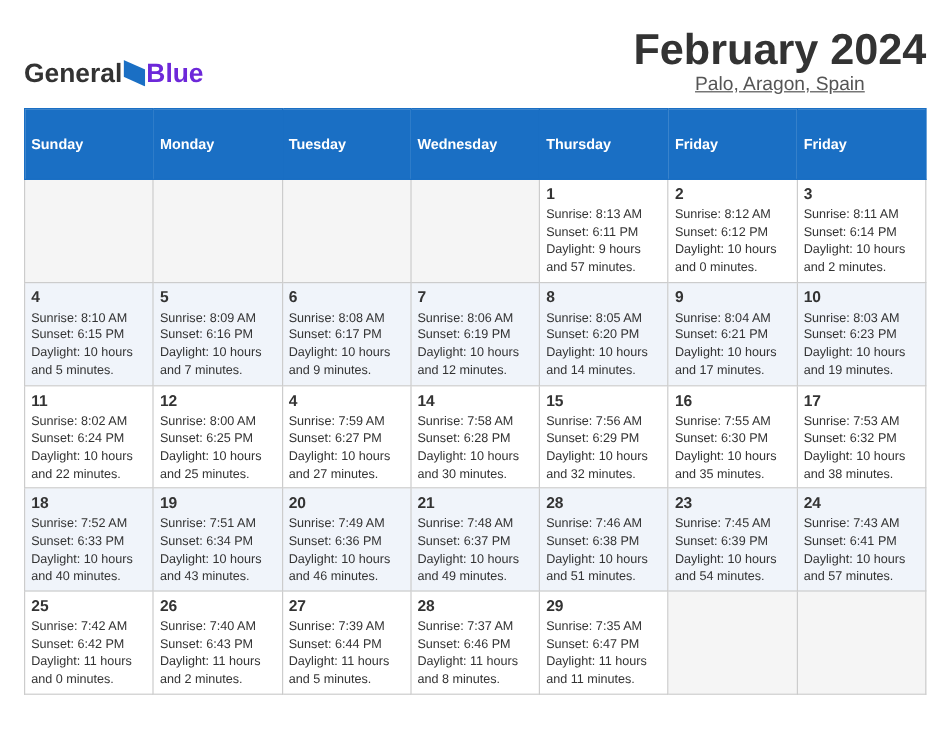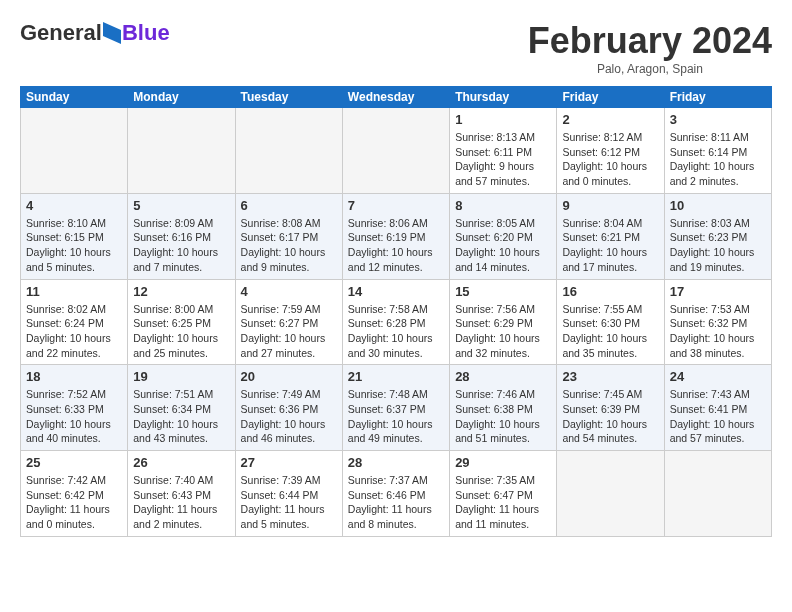--- a/index.html
+++ b/index.html
@@ -13,20 +13,21 @@
     .header {
       display: flex;
       justify-content: space-between;
       align-items: flex-start;
       margin-bottom: 10px;
     }
     .logo {
       display: flex;
       flex-direction: column;
       align-items: flex-start;
+      margin-top: 28px;
     }
     .logo-text {
       display: flex;
       align-items: center;
       font-size: 22px;
       font-weight: bold;
       color: #333;
     }
     .logo-general { color: #333; }
     .logo-blue { color: #6d28d9; }
@@ -37,32 +38,33 @@
     }
     .title-section {
       text-align: center;
     }
     .month-title {
       font-size: 36px;
       font-weight: bold;
       color: #333;
     }
     .location {
-      font-size: 12px;
+      font-size: 16px;
       color: #555;
+      text-decoration: underline;
     }
     table {
       width: 100%;
       border-collapse: collapse;
       font-size: 11px;
     }
     thead tr th {
       background-color: #1a6fc4;
       color: #fff;
-      padding: 3px 5px;
+      padding: 22px 5px;
       text-align: left;
       font-size: 12px;
       font-weight: bold;
       border: 1px solid #1a6fc4;
     }
     tbody tr td {
       border: 1px solid #ccc;
       padding: 4px 5px;
       vertical-align: top;
       width: calc(100% / 7);

